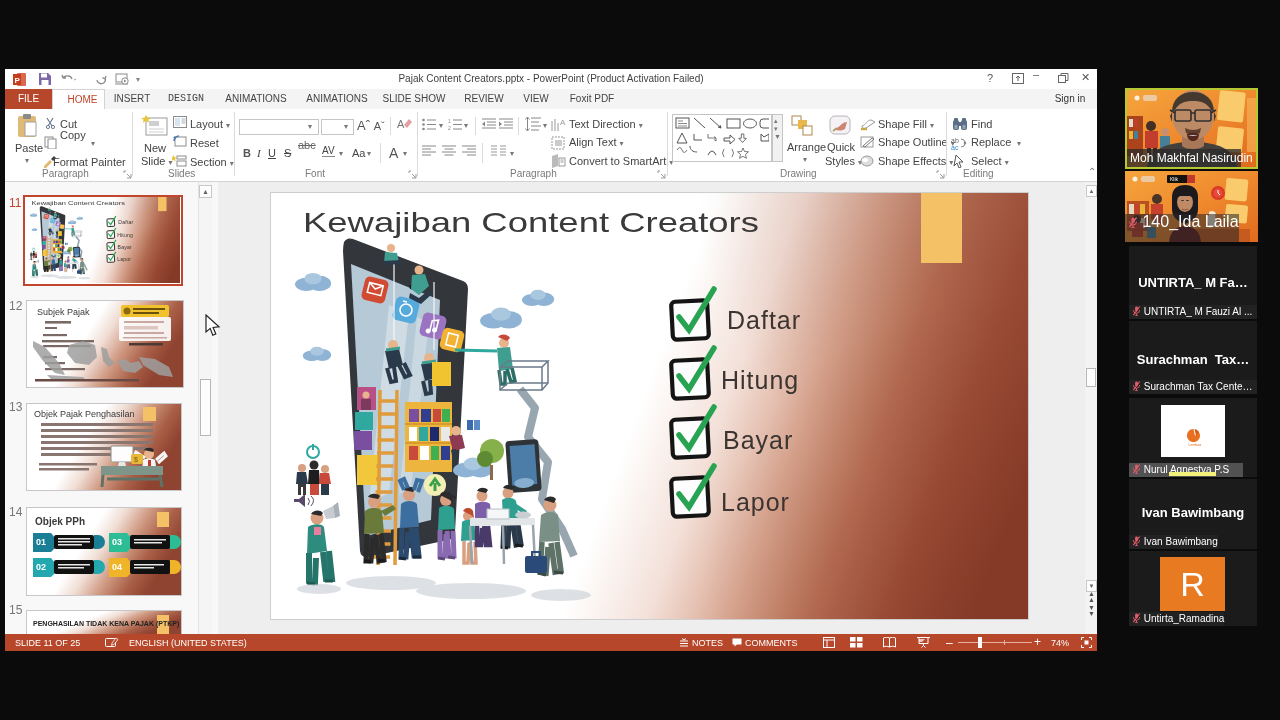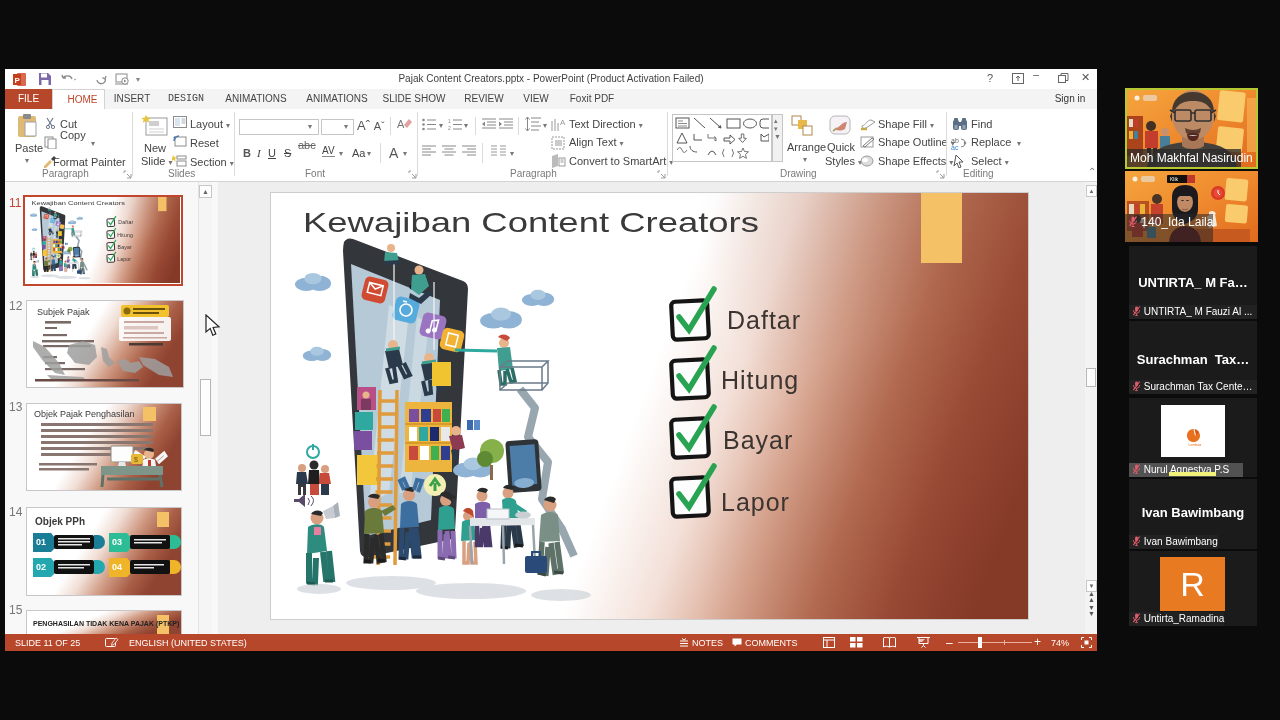--- a/index.html
+++ b/index.html
@@ -445,21 +445,21 @@
 <div class="tile" style="left:1125px;top:88px;width:133px;height:81px;background:#202020;border:2px solid #b6c832">
   <svg width="129" height="77" viewBox="0 0 129 77">
       <use href="#video1"></use>
     </svg>
   <div class="tlabel" style="right:15px;font-size:12px;height:18px;line-height:18px;background:rgba(40,40,40,.75)">Moh Makhfal Nasirudin</div>
 </div>
 <div class="tile" style="left:1125px;top:171px;width:133px;height:71px;background:#202020">
   <svg width="133" height="71" viewBox="0 0 133 71">
       <use href="#video2"></use>
     </svg>
-  <div class="tlabel" style="font-size:12px;height:28px;line-height:16px;background:rgba(40,40,40,.55)"><svg class="mic" width="10" height="11" viewBox="0 0 10 11">
+  <div class="tlabel" style="font-size:16px;height:28px;line-height:16px;background:rgba(40,40,40,.55)"><svg class="mic" width="10" height="11" viewBox="0 0 10 11">
         <use href="#micoff"></use>
       </svg> 140_Ida Laila</div>
 </div>
 <div class="tile" style="top:246px;height:73px">
   <div class="tname" style="top:29px">UNTIRTA_ M Fa…</div>
   <div class="tlabel" style="right:0"><svg class="mic" width="9" height="10" viewBox="0 0 10 11">
         <use href="#micoff"></use>
       </svg> UNTIRTA_ M Fauzi Al ...</div>
 </div>
 <div class="tile" style="top:321px;height:73px">

